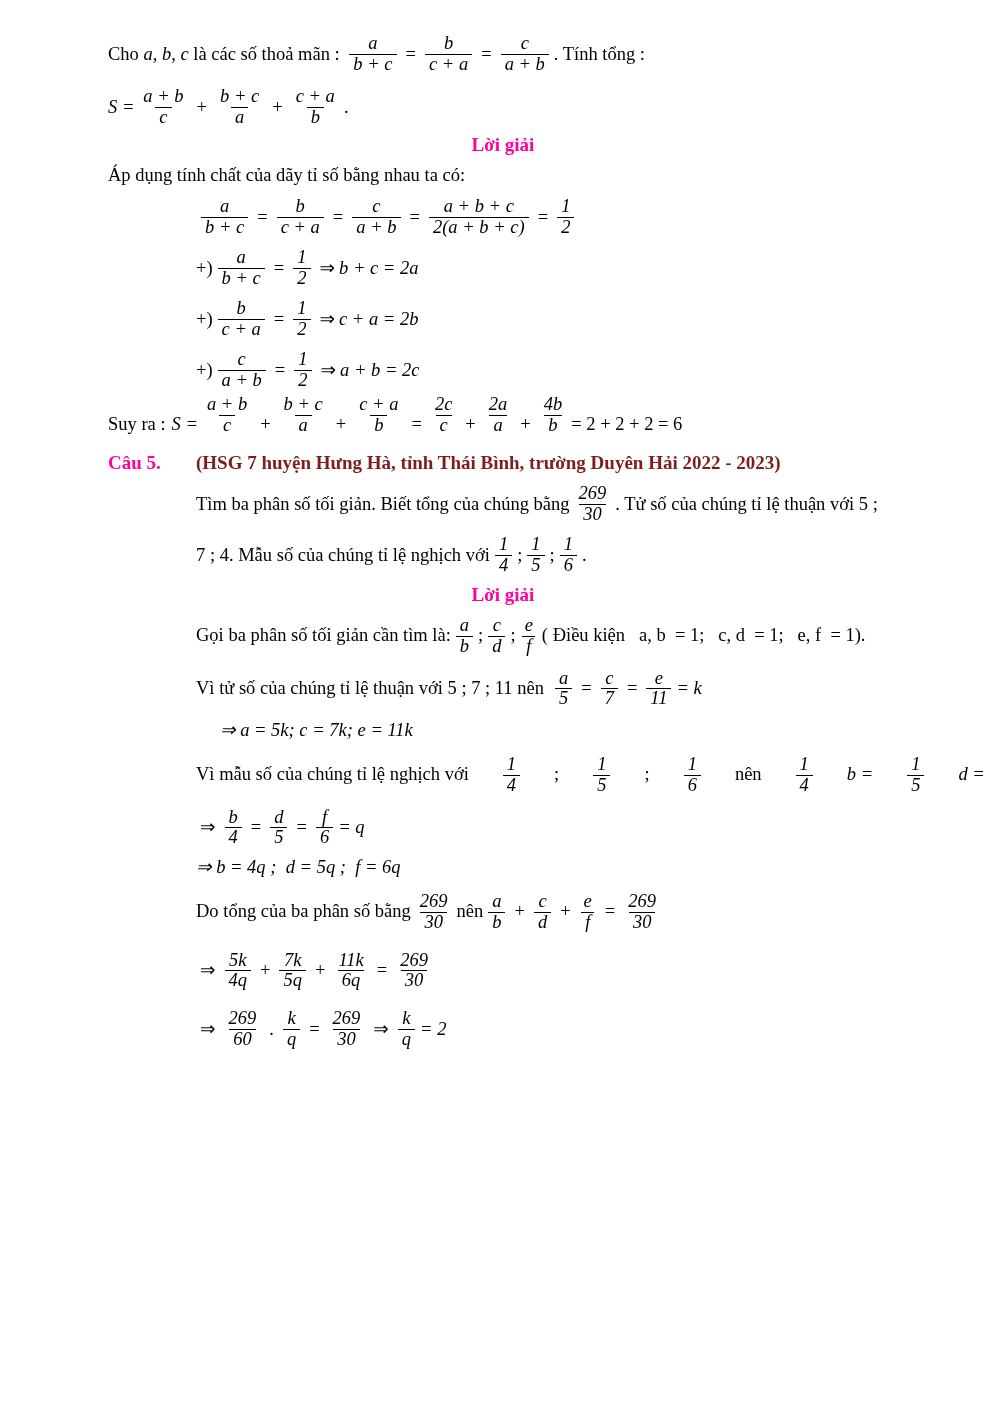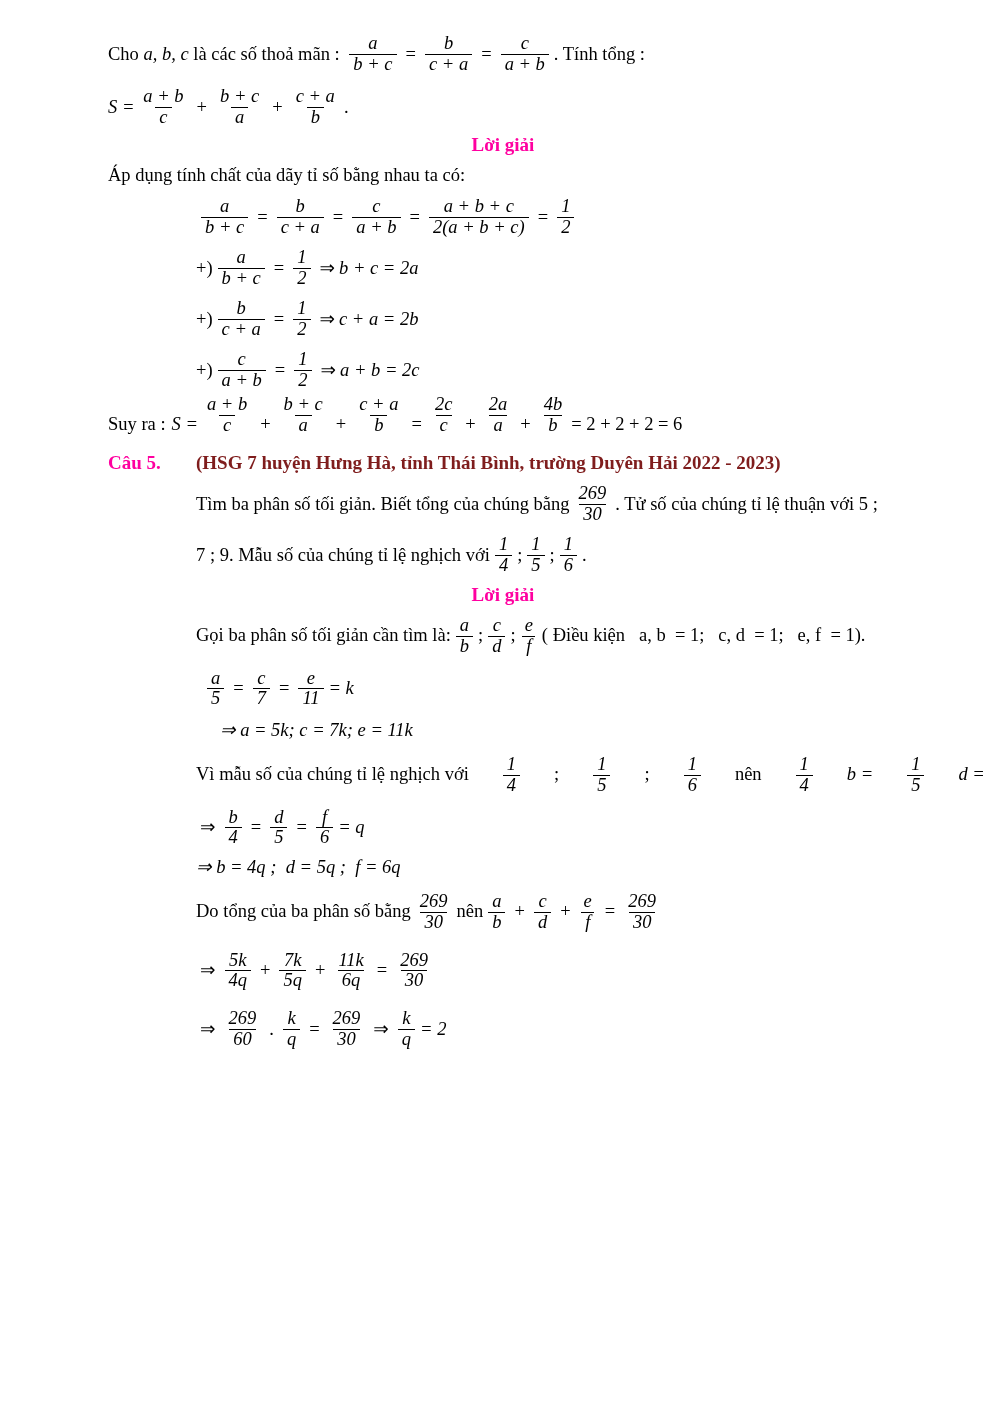--- a/index.html
+++ b/index.html
@@ -248,21 +248,21 @@
     <div class="line" style="margin-left:88px;margin-top:10px;">
       <span class="txt">Tìm ba phân số tối giản. Biết tổng của chúng bằng</span>
       <span class="frac">
         <span class="num">269</span>
         <span class="den">30</span>
       </span>
       <span class="txt">. Tử số của chúng tỉ lệ thuận với 5 ;</span>
     </div>
 
     <div class="line" style="margin-left:88px;margin-top:10px;">
-      <span class="txt">7 ; 9. Mẫu số của chúng tỉ lệ nghịch với</span>
+      <span class="txt">7 ; 4. Mẫu số của chúng tỉ lệ nghịch với</span>
       <span class="frac">
         <span class="num">1</span>
         <span class="den">4</span>
       </span>
       <span class="txt">;</span>
       <span class="frac">
         <span class="num">1</span>
         <span class="den">5</span>
       </span>
       <span class="txt">;</span>
@@ -290,20 +290,21 @@
       </span>
       <span class="txt">;</span>
       <span class="frac">
         <span class="num">e</span>
         <span class="den">f</span>
       </span>
       <span class="txt">( Điều kiện   a, b  = 1;   c, d  = 1;   e, f  = 1).</span>
     </div>
 
     <div class="line" style="margin-left:88px;margin-top:12px;">
+      <span class="txt">Vì tử số của chúng tỉ lệ thuận với 5 ; 7 ; 11 nên</span>
       <span class="sp"></span>
       <span class="frac">
         <span class="num">a</span>
         <span class="den">5</span>
       </span>
       <span class="op">=</span>
       <span class="frac">
         <span class="num">c</span>
         <span class="den">7</span>
       </span>

